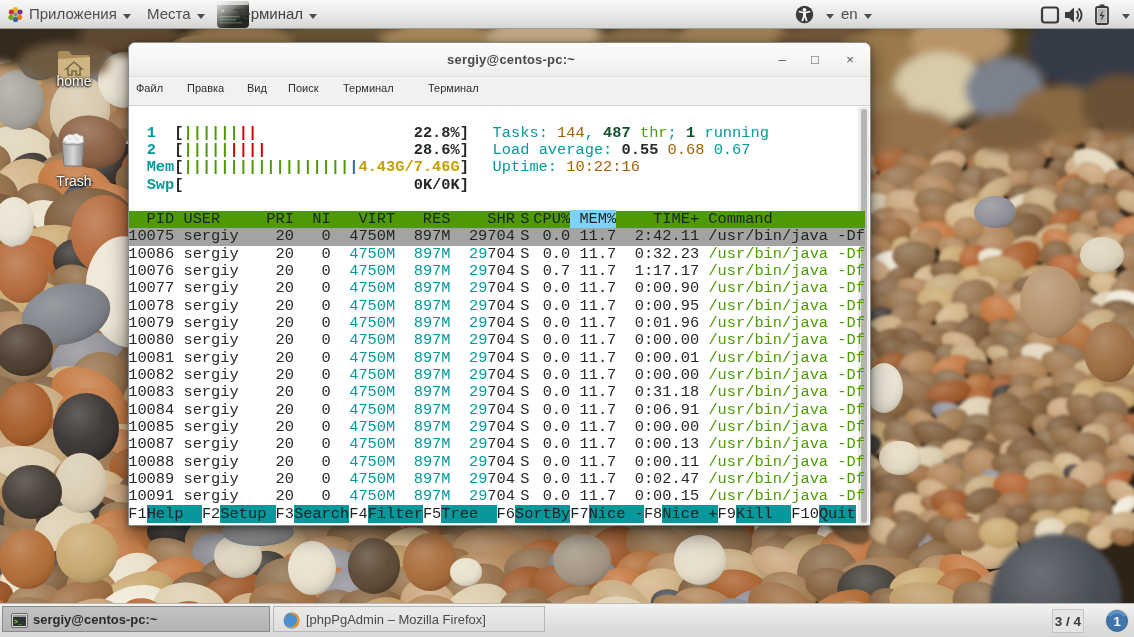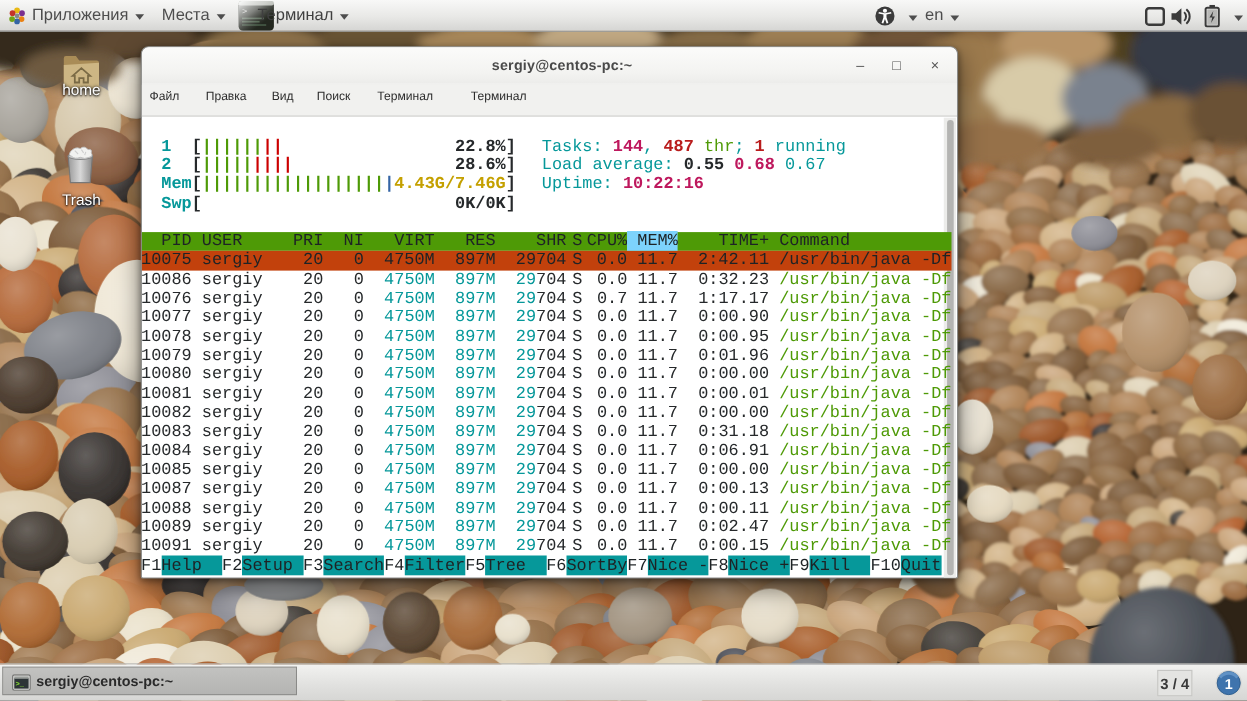--- a/index.html
+++ b/index.html
@@ -23,33 +23,33 @@
 .mi{position:absolute;top:5px}
 #termarea{position:absolute;left:0;top:63px;width:741px;height:419px;overflow:hidden;border-radius:0 0 2px 2px}
 #sbar{position:absolute;right:1px;top:64px;width:11px;height:418px;background:#ececea}
 #sthumb{position:absolute;right:3px;top:66px;width:6px;height:414px;background:#b4b4b2;border-radius:3px}
 
 .t{position:absolute;left:-0.8px;top:1.2px;font-family:"Liberation Mono",monospace;font-size:15.35px;line-height:17.34px;
  white-space:pre;color:#26292b;}
 .t>div{height:17.34px}
 .tl{color:#06989a}
 .tlb{color:#06989a;font-weight:bold}
-.cb{color:#be185d;font-weight:bold}
-.lgb{color:#b91c1c;font-weight:bold}
+.cb{color:#a16207;font-weight:normal}
+.lgb{color:#14532d;font-weight:bold}
 .gr{color:#4e9a06}
 .gb{color:#4e9a06;font-weight:bold}
 .rb{color:#cc0000;font-weight:bold}
 .bb{color:#3465a4;font-weight:bold}
 .yb{color:#c4a000;font-weight:bold}
 .bk{color:#26292b;font-weight:bold}
 .ng{position:relative;left:-4px}
 .rcn{position:relative;left:-4px}
 .hdr{background:#4e9a06;color:#1e2325}
 .hmem{background:#7dd3fc}
-.sel{background:#c2410c;color:#1e2325}
+.sel{background:#a3a3a3;color:#1e2325}
 .fk{background:#06989a}
 .fbar{color:#1e2325}
 
 #taskbar{position:absolute;left:0;top:603px;width:1134px;height:34px;
  background:linear-gradient(#f2f2f0,#e0e0de 60%,#d6d6d4);border-top:1px solid #b8b8b6}
 .tbtn{position:absolute;top:2px;height:26px;font-size:13px;line-height:26px;color:#333}
 #tb1{left:2px;width:268px;background:linear-gradient(#c2c2c0,#b4b4b2);border:1px solid #8a8a88;font-weight:bold;color:#2a2a2a}
 #tb2{left:273px;width:272px;background:linear-gradient(#ebebe9,#dededc);border:1px solid #b8b8b6;color:#4a4a4a}
 #wsind{position:absolute;left:1052px;top:5px;width:32px;height:24px;border:1px solid #c6c6c4;background:#e4e4e2;
  text-align:center;line-height:24px;font-size:13.5px;color:#3a3a3a;font-weight:bold}
@@ -1781,20 +1781,25 @@
 <span class="caret" style="position:absolute;left:1116px;top:12px"></span>
 </div>
 
 <div id="taskbar">
   <div class="tbtn" id="tb1"><svg width="17" height="15" viewBox="0 0 17 15" style="position:absolute;left:8px;top:6px">
 <rect x="0.5" y="0.5" width="16" height="14" rx="1.5" fill="#d8d8d6" stroke="#6a6a68"></rect>
 <rect x="2" y="3.5" width="13" height="9.5" fill="#2d3436"></rect>
 <rect x="2" y="2" width="13" height="2" fill="#9a9e9a"></rect>
 <text x="3" y="11" font-size="6.5" fill="#8ae234" font-family="Liberation Mono">&gt;_</text>
 </svg><span style="margin-left:30px">sergiy@centos-pc:~</span></div>
+  <div class="tbtn" id="tb2"><svg width="17" height="17" viewBox="0 0 17 17" style="position:absolute;left:9px;top:5px">
+<circle cx="8.5" cy="8.5" r="8" fill="#4a8fd4"></circle>
+<path d="M8.5 0.5 A8 8 0 0 1 16.5 8.5 A8 8 0 0 1 8.5 16.5 A8 8 0 0 1 1.6 12.6 A7 7 0 0 0 13 11.5 A6.2 6.2 0 0 0 12.5 4 A6.5 6.5 0 0 0 5.5 2.2 A8 8 0 0 1 8.5 0.5 Z" fill="#f78f1e"></path>
+<path d="M2 5 A7 7 0 0 0 1.2 9.5 A5.5 5.5 0 0 1 5 4.2 Z" fill="#f78f1e" opacity="0.9"></path>
+</svg><span style="margin-left:32px">[phpPgAdmin – Mozilla Firefox]</span></div>
   <div id="wsind">3 / 4</div>
   <svg width="26" height="26" viewBox="0 0 26 26" style="position:absolute;left:1104px;top:4px">
     <circle cx="13" cy="13" r="12" fill="#d8d8d6"></circle>
     <circle cx="13" cy="13" r="10.5" fill="#3f74ad"></circle>
     <circle cx="13" cy="13" r="10.5" fill="none" stroke="#2a5a8a" stroke-width="0.8"></circle>
     <path d="M5 8 A10 10 0 0 1 21 8" fill="none" stroke="#6f9fd0" stroke-width="3" opacity="0.7"></path>
     <text x="13" y="18" text-anchor="middle" font-size="13" font-weight="bold" fill="#fff" font-family="Liberation Sans">1</text>
   </svg>
 </div>
 </div>

